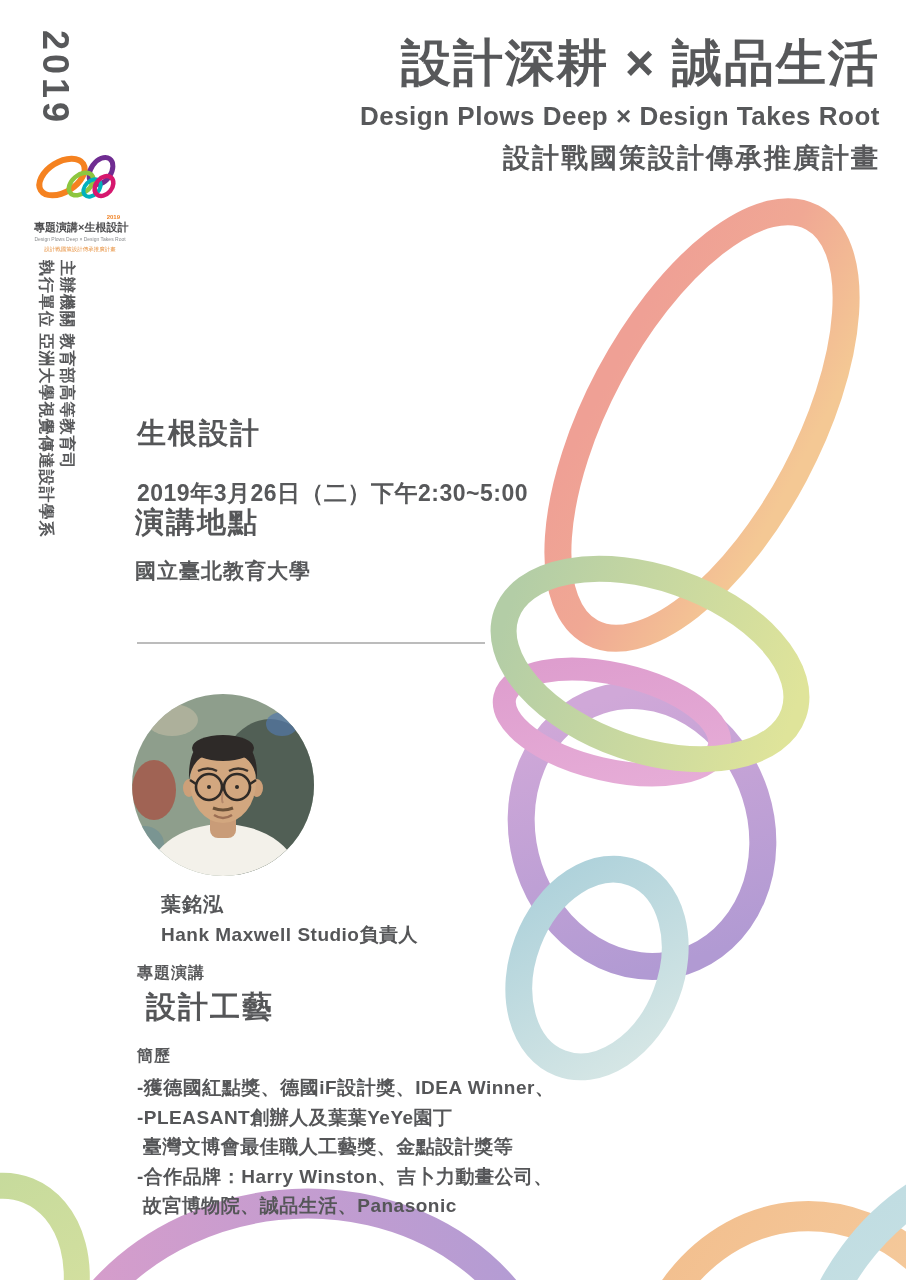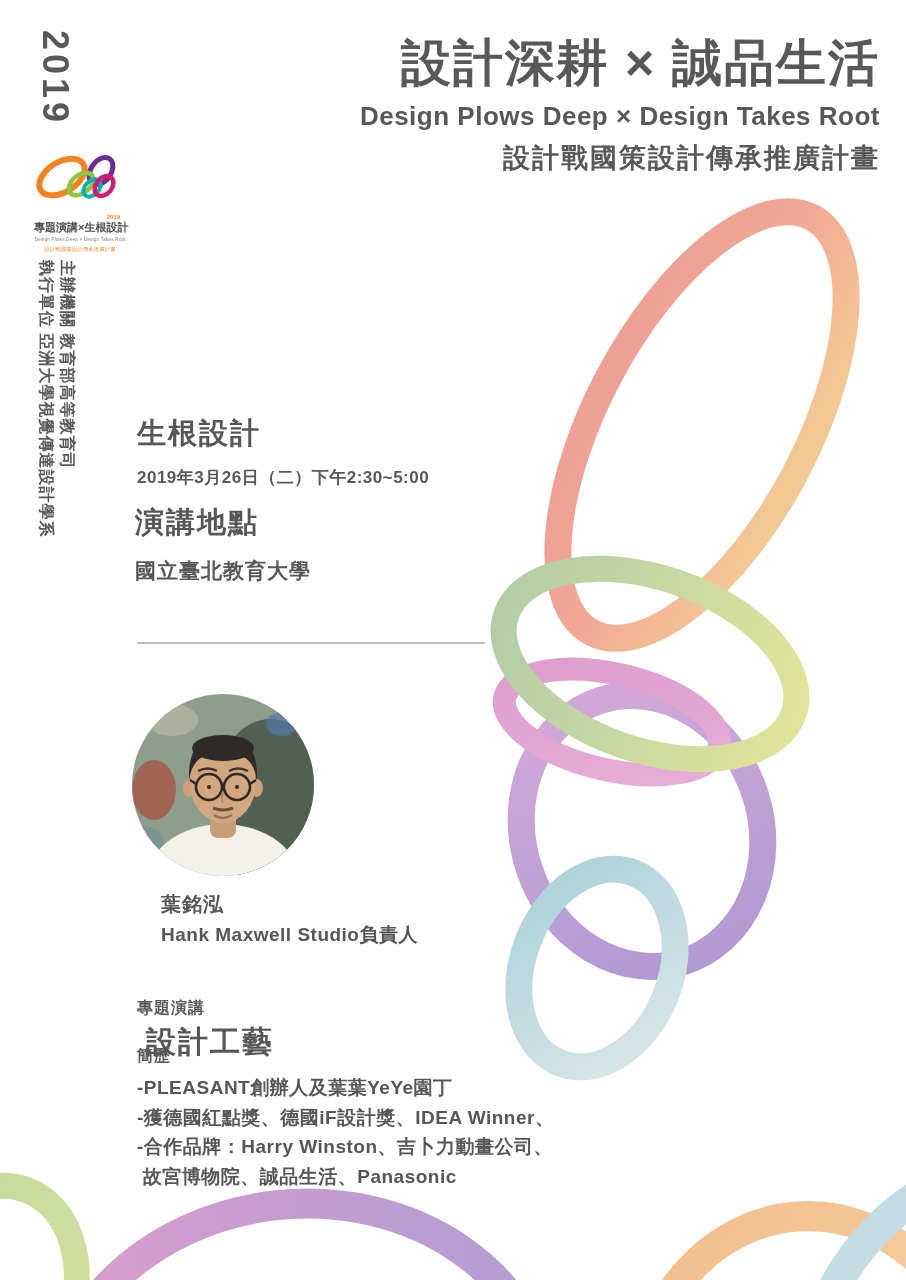--- a/index.html
+++ b/index.html
@@ -41,34 +41,34 @@
 
   
   .header { position: absolute; right: 26px; top: 30px; text-align: right; z-index: 2; }
   .title-zh { font-size: 50px; font-weight: bold; letter-spacing: 2px; color: #57585a; white-space: nowrap; }
   .title-en { font-size: 26px; font-weight: bold; letter-spacing: 0.5px; color: #57585a; margin-top: 4px; white-space: nowrap; }
   .title-sub { font-size: 27px; font-weight: 600; letter-spacing: 2px; color: #57585a; margin-top: 8px; white-space: nowrap; }
 
   
   .sec-heading { font-size: 29px; font-weight: bold; letter-spacing: 2px; color: #555658; }
   .time-block { position: absolute; left: 137px; top: 414px; }
-  .time-value { font-size: 17px; font-weight: 600; letter-spacing: 0.5px; margin-top: 12px; color: #57585a; }
+  .time-value { font-size: 23px; font-weight: 600; letter-spacing: 0.5px; margin-top: 24px; color: #57585a; }
   .venue-block { position: absolute; left: 135px; top: 503px; }
   .venue-line { font-size: 21px; font-weight: 700; letter-spacing: 1px; margin-top: 14px; color: #57585a; }
   .divider { position: absolute; left: 137px; top: 642px; width: 348px; height: 2px; background: #bcbcbc; z-index: 2; }
 
   
   .avatar {
     position: absolute; left: 132px; top: 694px; width: 182px; height: 182px;
     border-radius: 50%; overflow: hidden; z-index: 2;
   }
   .speaker-block { position: absolute; left: 137px; top: 891px; margin-left: 24px; }
   .speaker-name { font-size: 20px; font-weight: bold; letter-spacing: 1px; color: #555658; }
   .speaker-title { font-size: 19px; font-weight: bold; letter-spacing: 0.5px; margin-top: 4px; color: #555658; }
-  .talk-block { position: absolute; left: 137px; top: 998px; }
+  .talk-block { position: absolute; left: 137px; top: 963px; }
   .talk-label { font-size: 16px; font-weight: 600; letter-spacing: 1px; color: #58595b; }
   .talk-title { font-size: 30px; font-weight: bold; letter-spacing: 2px; margin-top: 3px; color: #555658; padding-left: 9px; }
   .bio-block { position: absolute; left: 137px; top: 1046px; }
   .bio-heading { font-size: 16px; font-weight: 600; letter-spacing: 1px; color: #58595b; }
   .bio-line { font-size: 19px; font-weight: bold; letter-spacing: 0.5px; line-height: 29.5px; color: #555658; white-space: pre; }
   .bio-lines { margin-top: 6px; }
 </style>
 </head>
 <body>
 
@@ -216,20 +216,21 @@
   </div>
 
   <div class="talk-block layer">
     <div class="talk-label">專題演講</div>
     <div class="talk-title">設計工藝</div>
   </div>
 
   <div class="bio-block layer">
     <div class="bio-heading">簡歷</div>
     <div class="bio-lines">
+      <div class="bio-line">-獲德國紅點獎、德國iF設計獎、IDEA Winner、</div>
       <div class="bio-line">-PLEASANT創辦人及葉葉YeYe園丁</div>
-      <div class="bio-line">-獲德國紅點獎、德國iF設計獎、IDEA Winner、</div>
+      <div class="bio-line"> 臺灣文博會最佳職人工藝獎、金點設計獎等</div>
       <div class="bio-line">-合作品牌：Harry Winston、吉卜力動畫公司、</div>
       <div class="bio-line"> 故宮博物院、誠品生活、Panasonic</div>
     </div>
   </div>
 
 </div>
 
 </body></html>

